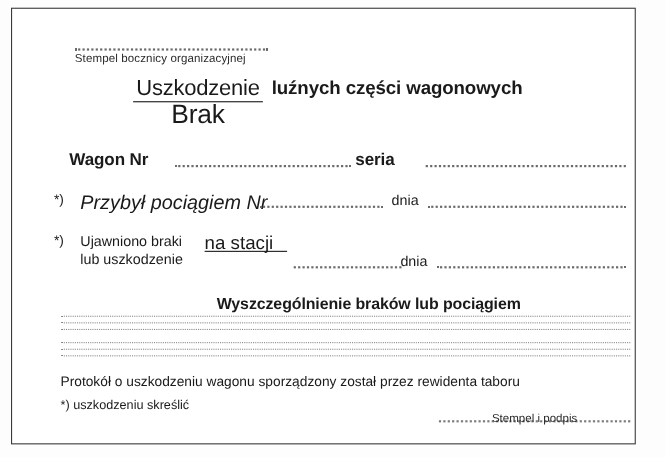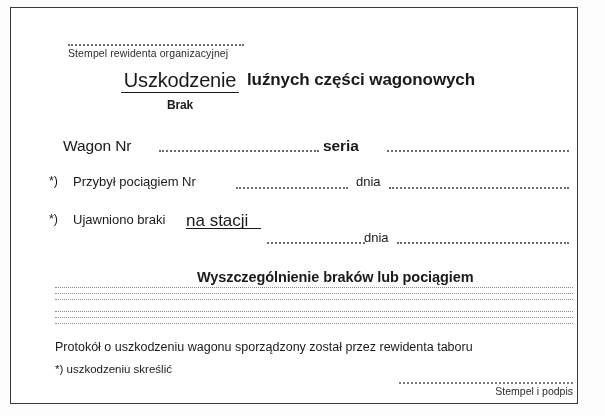--- a/index.html
+++ b/index.html
@@ -82,42 +82,42 @@
     line-height: 21px;
     letter-spacing: -0.2px;
     white-space: nowrap;
   }
   .frac-bar {
     border-bottom: 1.8px solid #1a1a1a;
     width: 118px;
     margin: 1px 0 1px 2px;
   }
   .frac-den {
-    font-size: 12px;
-    font-weight: bold;
+    font-size: 24px;
+    font-weight: normal;
     line-height: 22px;
     letter-spacing: -0.2px;
     white-space: nowrap;
   }
   #title-tail {
     position: absolute;
     left: 128px;
     top: 0;
     font-size: 17px;
     font-weight: bold;
     letter-spacing: -0.1px;
     white-space: nowrap;
   }
 
   
   #wagon-label {
     left: 52px;
     top: 129px;
     font-size: 15.5px;
-    font-weight: normal;
+    font-weight: bold;
     letter-spacing: -0.1px;
     white-space: nowrap;
     text-align: center;
   }
   #wagon-dots { left: 148px; top: 142px; width: 160px; }
   #seria-label {
     left: 312px;
     top: 129px;
     font-size: 15.5px;
     font-weight: bold;
@@ -129,22 +129,23 @@
   
   #ast1 {
     left: 38px;
     top: 166px;
     font-size: 12.5px;
     white-space: nowrap;
   }
   #train-label {
     left: 62px;
     top: 166px;
-    font-size: 13px;
-    white-space: nowrap;
+    font-size: 18px;
+    white-space: nowrap;
+    font-style: italic;
   }
   #train-dots { left: 225px; top: 179px; width: 112px; }
   #dnia1-label {
     left: 345px;
     top: 166px;
     font-size: 13px;
     white-space: nowrap;
   }
   #dnia1-dots { left: 378px; top: 179px; width: 180px; }
 
@@ -225,36 +226,36 @@
   }
   #footnote {
     left: 44px;
     top: 355px;
     font-size: 11.5px;
     white-space: nowrap;
   }
   #sign-rule { left: 388px; top: 374px; width: 174px; }
   #sign-label {
     left: 388px;
-    top: 377px;
+    top: 367px;
     width: 174px;
-    text-align: right;
+    text-align: center;
     font-size: 10.5px;
     color: #2b2b2b;
     white-space: nowrap;
   }
 </style>
 </head>
 <body>
 
 <div id="page">
   <div id="frame">
 
     <div class="dots abs" id="stamp-rule"></div>
-    <div class="abs" id="stamp-label">Stempel rewidenta organizacyjnej</div>
+    <div class="abs" id="stamp-label">Stempel bocznicy organizacyjnej</div>
 
     <div class="abs" id="title-block">
       <div class="frac">
         <div class="frac-num">Uszkodzenie</div>
         <div class="frac-bar"></div>
         <div class="frac-den">Brak</div>
       </div>
       <div id="title-tail">luźnych części wagonowych</div>
     </div>
 
@@ -265,20 +266,21 @@
 
     <div class="abs" id="ast1">*)</div>
     <div class="abs" id="train-label">Przybył pociągiem Nr</div>
     <div class="dots abs" id="train-dots"></div>
     <div class="abs" id="dnia1-label">dnia</div>
     <div class="dots abs" id="dnia1-dots"></div>
 
     <div class="abs" id="ast2">*)</div>
     <div class="abs" id="ujawniono-lines">
       <div>Ujawniono braki</div>
+      <div>lub uszkodzenie</div>
     </div>
 
     <div class="abs" id="station-frac">
       <div class="sfrac-num">na stacji</div>
       <div class="sfrac-bar"></div>
     </div>
 
     <div class="dots abs" id="station-dots"></div>
     <div class="abs" id="dnia2-label">dnia</div>
     <div class="dots abs" id="dnia2-dots"></div>

